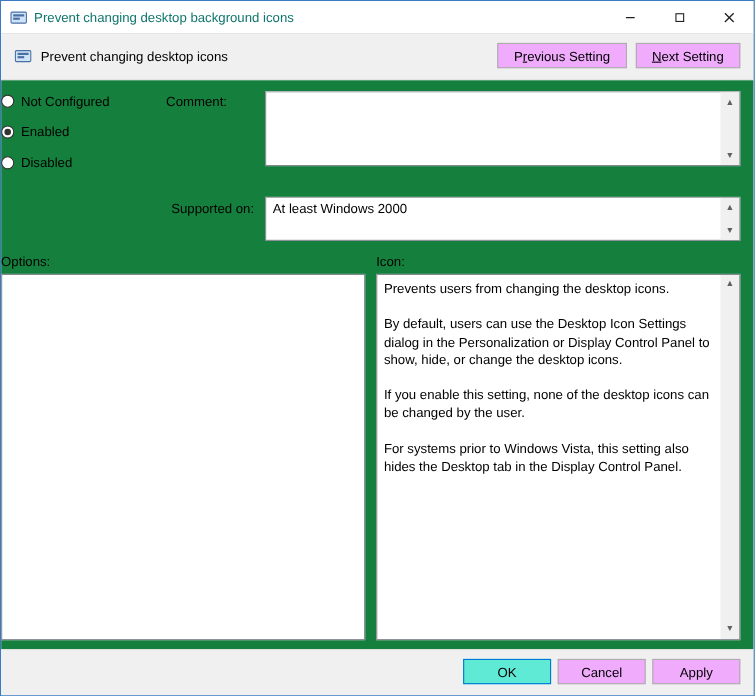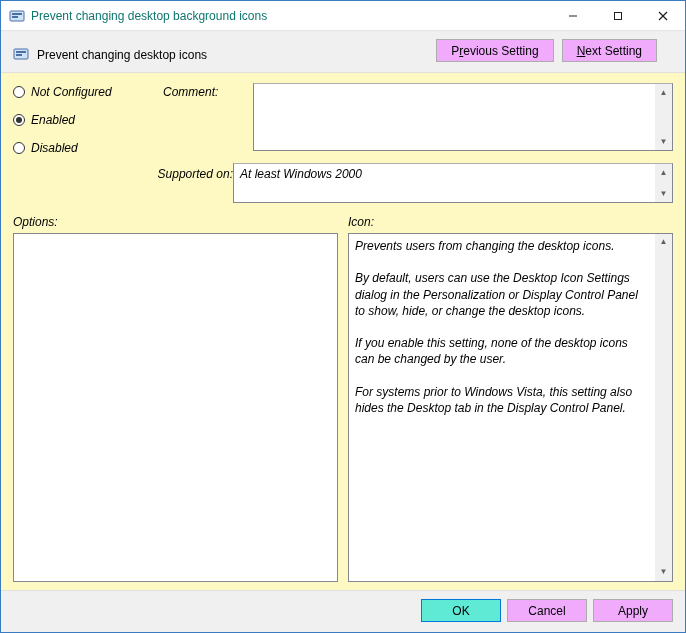--- a/index.html
+++ b/index.html
@@ -42,23 +42,23 @@
     display: flex;
     align-items: center;
     justify-content: center;
     font-family: "Segoe UI Symbol", sans-serif;
     font-size: 10px;
     color: #222;
   }
   
   .header {
     background: #f0f0f0;
-    padding: 8px 28px 10px 12px;
-    display: flex;
-    align-items: flex-end;
+    padding: 8px 12px 10px 12px;
+    display: flex;
+    align-items: center;
     gap: 8px;
     border-bottom: 1px solid #e0e0e0;
   }
   .header .hicon {
     width: 16px; height: 16px;
   }
   .header .htitle {
     flex: 1;
     font-size: 12px;
   }
@@ -68,26 +68,25 @@
     height: 23px;
     font-family: inherit;
     font-size: 12px;
     padding: 0 14px;
     cursor: default;
   }
   .btn .u { text-decoration: underline; }
   
   .content {
     flex: 1;
-    background: #fef9c3;
-    padding: 10px 12px 8px 12px;
+    background: #15803d;
+    padding: 10px 12px 8px 0;
     display: flex;
     flex-direction: column;
     gap: 6px;
-    font-style: italic;
   }
   .row1 {
     display: flex;
     gap: 10px;
   }
   .radio-col {
     width: 140px;
     display: flex;
     flex-direction: column;
     gap: 14px;
@@ -135,22 +134,23 @@
   .sb .arrow {
     height: 17px;
     display:flex; align-items:center; justify-content:center;
     color: #606060;
     font-size: 8px;
   }
   .comment-box { height: 68px; }
   .supported-box { height: 40px; padding: 3px 20px 3px 6px; font-size: 12px; }
   .supported-row {
     display: flex;
+    gap: 10px;
     align-items: flex-start;
-    margin-top: 2px;
+    margin-top: 18px;
   }
   .supported-row .spacer { width: 140px; }
   .supported-row .lbl { width: 80px; text-align: right; padding-top: 4px; }
   .lower {
     flex: 1;
     display: flex;
     gap: 10px;
     margin-top: 6px;
   }
   .col {

